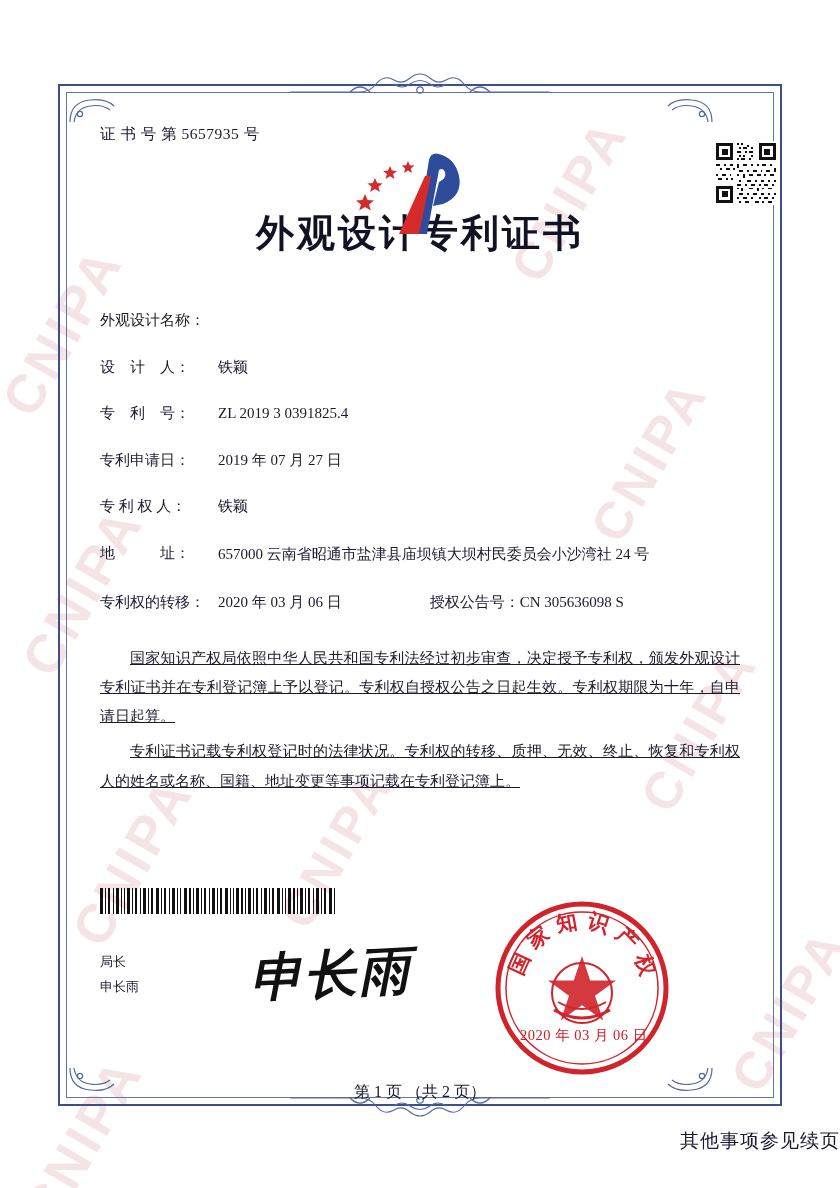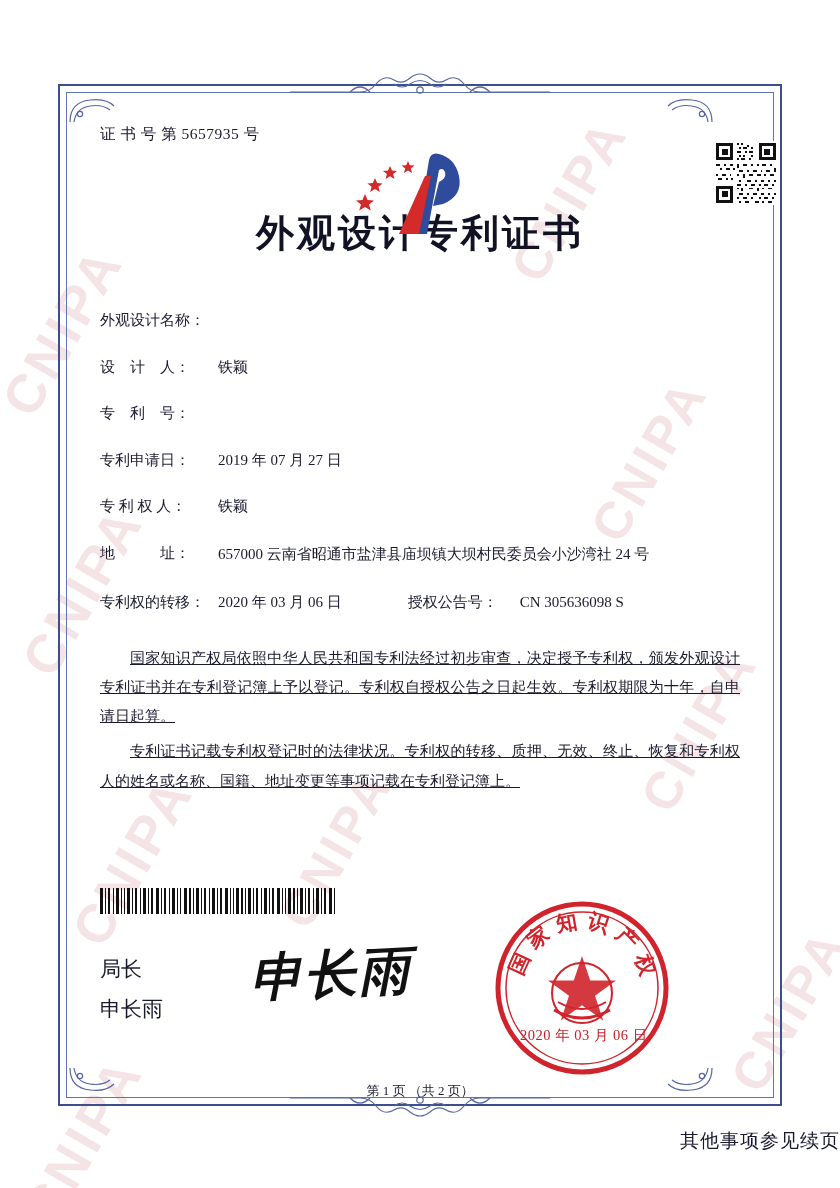--- a/index.html
+++ b/index.html
@@ -139,20 +139,21 @@
   }
   .field-value {
     flex: 1;
   }
   .field-row.two-col .field-value {
     flex: 0 0 auto;
   }
   .grant-second {
     margin-left: 66px;
     display: flex;
+    text-align: right;
   }
   .grant-second .field-label {
     width: 112px;
     flex: 0 0 112px;
   }
 
   .paragraphs {
     margin-top: 30px;
     font-size: 15px;
     line-height: 1.95;
@@ -171,21 +172,21 @@
     width: 238px;
     height: 26px;
     z-index: 3;
   }
 
   .signature-block {
     position: absolute;
     left: 100px;
     top: 950px;
     z-index: 3;
-    font-size: 21px;
+    font-size: 13px;
     line-height: 1.9;
   }
 
   .signature-script {
     position: absolute;
     left: 250px;
     top: 940px;
     z-index: 3;
     font-size: 52px;
     font-family: "Liberation Serif", serif;
@@ -213,21 +214,21 @@
     font-size: 14.5px;
     letter-spacing: 0.5px;
   }
 
   .page-no {
     position: absolute;
     left: 0;
     right: 0;
     top: 1082px;
     text-align: center;
-    font-size: 13px;
+    font-size: 16px;
     z-index: 3;
   }
   .footer-note {
     position: absolute;
     left: 0;
     right: 0;
     top: 1128px;
     text-align: right;
     font-size: 19px;
     letter-spacing: 1px;
@@ -431,20 +432,21 @@
         <div class="field-label">外观设计名称：</div>
       </div>
 
       <div class="field-row">
         <div class="field-label">设　计　人：</div>
         <div class="field-value">铁颖</div>
       </div>
 
       <div class="field-row">
         <div class="field-label">专　利　号：</div>
+        <div class="field-value">ZL 2019 3 0391825.4</div>
       </div>
 
       <div class="field-row">
         <div class="field-label">专利申请日：</div>
         <div class="field-value">2019 年 07 月 27 日</div>
       </div>
 
       <div class="field-row">
         <div class="field-label">专 利 权 人：</div>
         <div class="field-value">铁颖</div>

